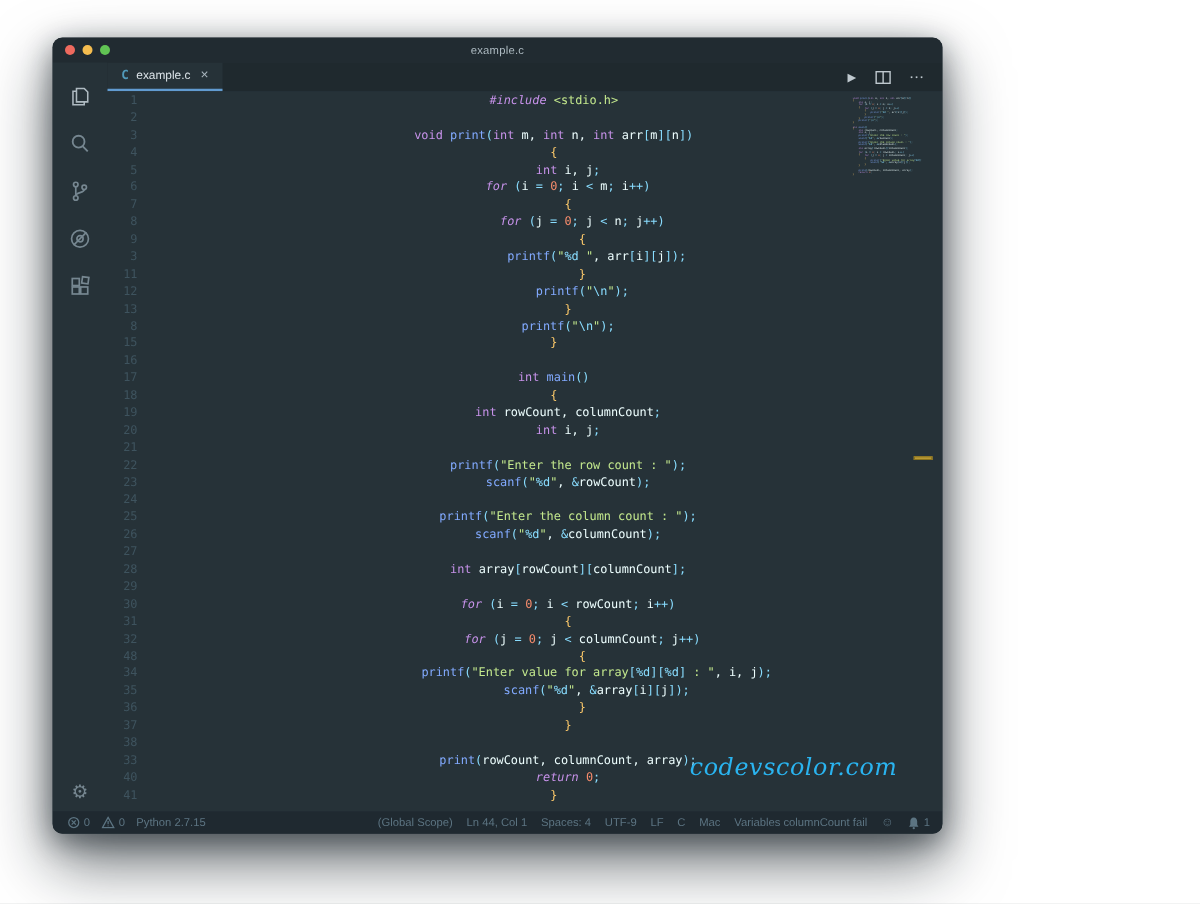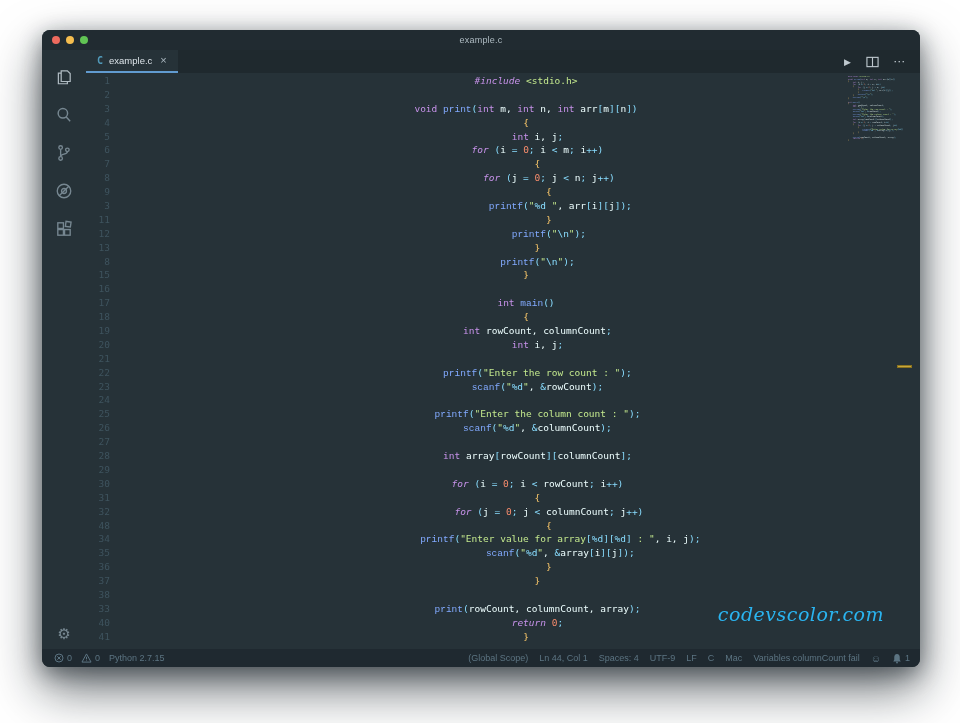--- a/index.html
+++ b/index.html
@@ -1,19 +1,19 @@
 <!DOCTYPE html>
 <html><head>
 <meta charset="utf-8">
 <style>
   * { margin:0; padding:0; box-sizing:border-box; }
   html,body { width:960px; height:723px; background:#ffffff; font-family:"Liberation Sans", sans-serif; overflow:hidden; }
 
   .window {
-    position:absolute; left:42px; top:30px; width:878px; height:637px;
+    position:absolute; left:42px; top:30px; width:712px; height:637px;
     background:#263238; border-radius:8px; overflow:hidden;
     box-shadow:0 22px 50px rgba(10,20,26,.60), 0 6px 22px rgba(10,20,26,.45);
     display:flex; flex-direction:column;
   }
 
   
   .titlebar { height:20px; background:#212b31; flex:0 0 auto; position:relative; display:flex; align-items:center; justify-content:center; }
   .traffic { position:absolute; left:10px; top:6px; display:flex; gap:6px; }
   .light { width:8px; height:8px; border-radius:50%; }
   .titlebar-title { font-size:9px; color:#aebbc2; letter-spacing:.2px; }
@@ -42,21 +42,21 @@
   .editor { flex:1 1 auto; position:relative; overflow:hidden; background:#263238; font-family:"DejaVu Sans Mono", monospace; }
   .scroll { display:flex; padding-top:1px; }
   .gutter { width:46px; flex:0 0 auto; text-align:right; padding-right:22px; }
   .gutter .ln { height:13.9px; line-height:13.9px; font-size:9.5px; color:#3e535e; }
   .code { flex:1 1 auto; white-space:pre; }
   .code .cl { height:13.9px; line-height:13.9px; font-size:9.5px; color:#eeffff;text-align:center; }
 
   .tk-pl { color:#eeffff; }
   .tk-kw { color:#c792ea; }
   .tk-kwi { color:#c792ea; font-style:italic; }
-  .tk-fn { color:#82aaff;font-family:Liberation Mono, monospace; }
+  .tk-fn { color:#82aaff; }
   .tk-st { color:#c3e88d; }
   .tk-nu { color:#f78c6c; }
   .tk-pu { color:#89ddff; }
   .tk-es { color:#89ddff; }
   .tk-br { color:#ffcb6b; }
 
   
   .minimap { position:absolute; top:3px; right:17px; width:55px; overflow:hidden; opacity:.85; }
   .minimap .cl { height:1.6px; line-height:1.6px; font-size:2px; white-space:pre; }
   .ruler-marker { position:absolute; right:8px; top:292px; width:15px; height:3px; background:#c9a73c; border:0.5px solid #8a731f; }

